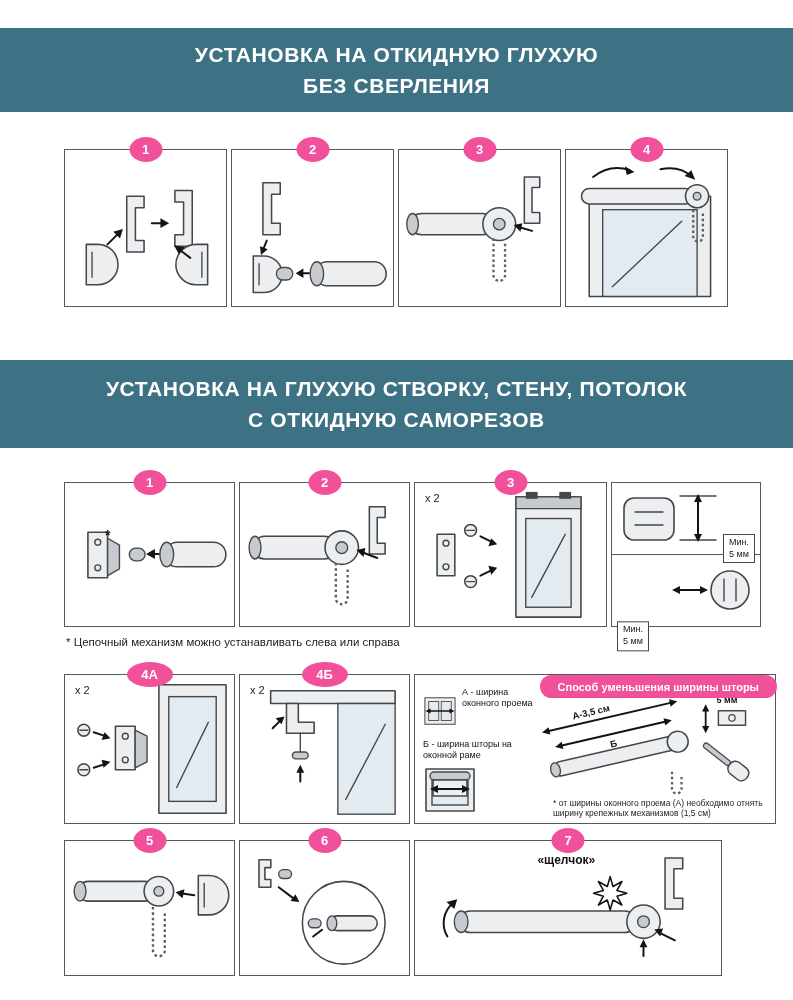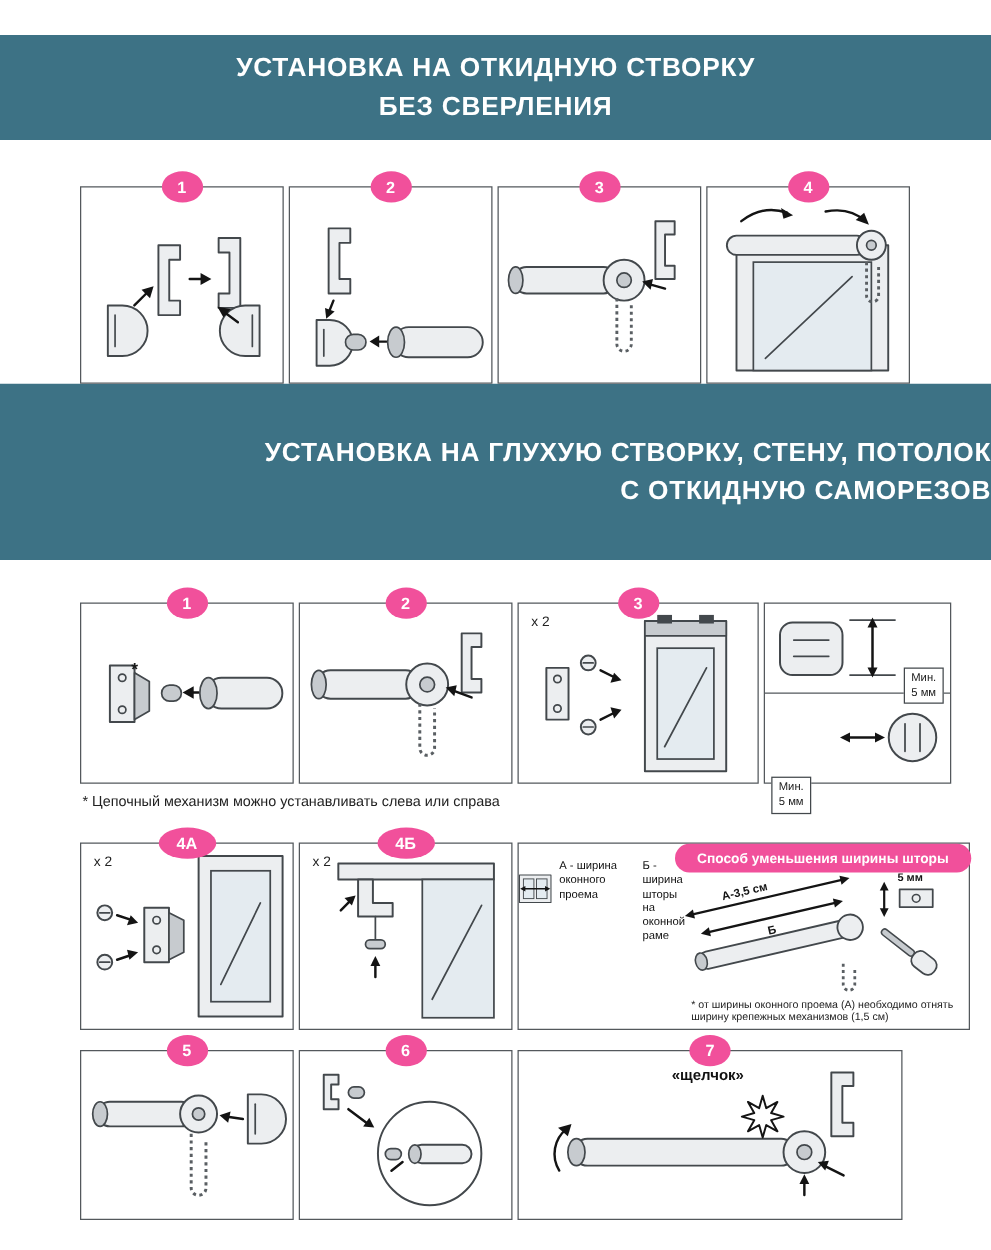--- a/index.html
+++ b/index.html
@@ -10,21 +10,21 @@
   }
   :root { --teal:#3d7285; --pink:#f1509b; --border:#53585c; }
 
   .banner {
     width:793px; background:var(--teal); color:#fff; text-align:center;
     display:flex; flex-direction:column; justify-content:center; gap:7px;
     font-weight:bold; letter-spacing:.6px;
   }
   .banner div { font-size:21px; line-height:1.1; }
   .banner1 { margin-top:28px; height:84px; }
-  .banner2 { height:141px;align-items:flex-end; }
+  .banner2 { margin-top:53px; height:88px; }
 
   .row { display:grid; column-gap:4px; margin-left:64px; position:relative; }
   .row1 { grid-template-columns:repeat(4,163px); margin-top:37px; }
   .row1 .panel { height:158px; }
   .row2 { grid-template-columns:171px 171px 193px 150px; margin-top:34px; }
   .row2 .panel { height:145px; }
   .row3 { grid-template-columns:171px 171px 362px; margin-top:26px; }
   .row3 .panel { height:150px; }
   .row4 { grid-template-columns:171px 171px 308px; margin-top:16px; }
   .row4 .panel { height:136px; }
@@ -70,36 +70,36 @@
   .mb-left { left:5px; top:50%; transform:translateY(-50%); }
 
   
   .wide-panel { display:block; }
   .pill {
     position:absolute; top:-12px; right:-2px; height:23px; border-radius:12px;
     background:var(--pink); color:#fff; font-size:11px; font-weight:bold;
     display:flex; align-items:center; padding:0 18px; z-index:3; white-space:nowrap;margin-top:12px;
   }
   .wp-body { display:flex; padding:12px 4px 2px 8px; gap:2px; }
-  .wp-left { width:120px; display:flex; flex-direction:row; gap:4px;justify-content:center; }
+  .wp-left { width:120px; display:flex; flex-direction:column; gap:4px;justify-content:center; }
   .wp-row { display:flex; gap:5px; align-items:flex-start; }
   .wp-label { font-size:9px; line-height:1.25; color:#111; }
   .wp-footnote {
     position:absolute; right:8px; bottom:4px; width:214px;
     font-size:8.5px; line-height:1.25; color:#222; background:rgba(255,255,255,.85);
   }
   .click-label { position:absolute; top:12px; left:40%; font-size:12px; font-weight:bold; color:#111; z-index:2; }
 </style>
 </head>
 <body>
 
 <div>
 
   <div class="banner banner1">
-    <div>УСТАНОВКА НА ОТКИДНУЮ СТВОРКУ</div>
+    <div>УСТАНОВКА НА ОТКИДНУЮ ГЛУХУЮ</div>
     <div>БЕЗ СВЕРЛЕНИЯ</div>
   </div>
 
   <div class="row row1">
 
     <div class="panel">
       <div class="badge">1</div>
       <svg width="158" height="150" viewBox="0 0 164 150">
         <path class="fl" d="M20 92 h12 a21 21 0 0 1 0 42 h-12 z"></path>
         <line class="ln" x1="26" y1="100" x2="26" y2="126"></line>

